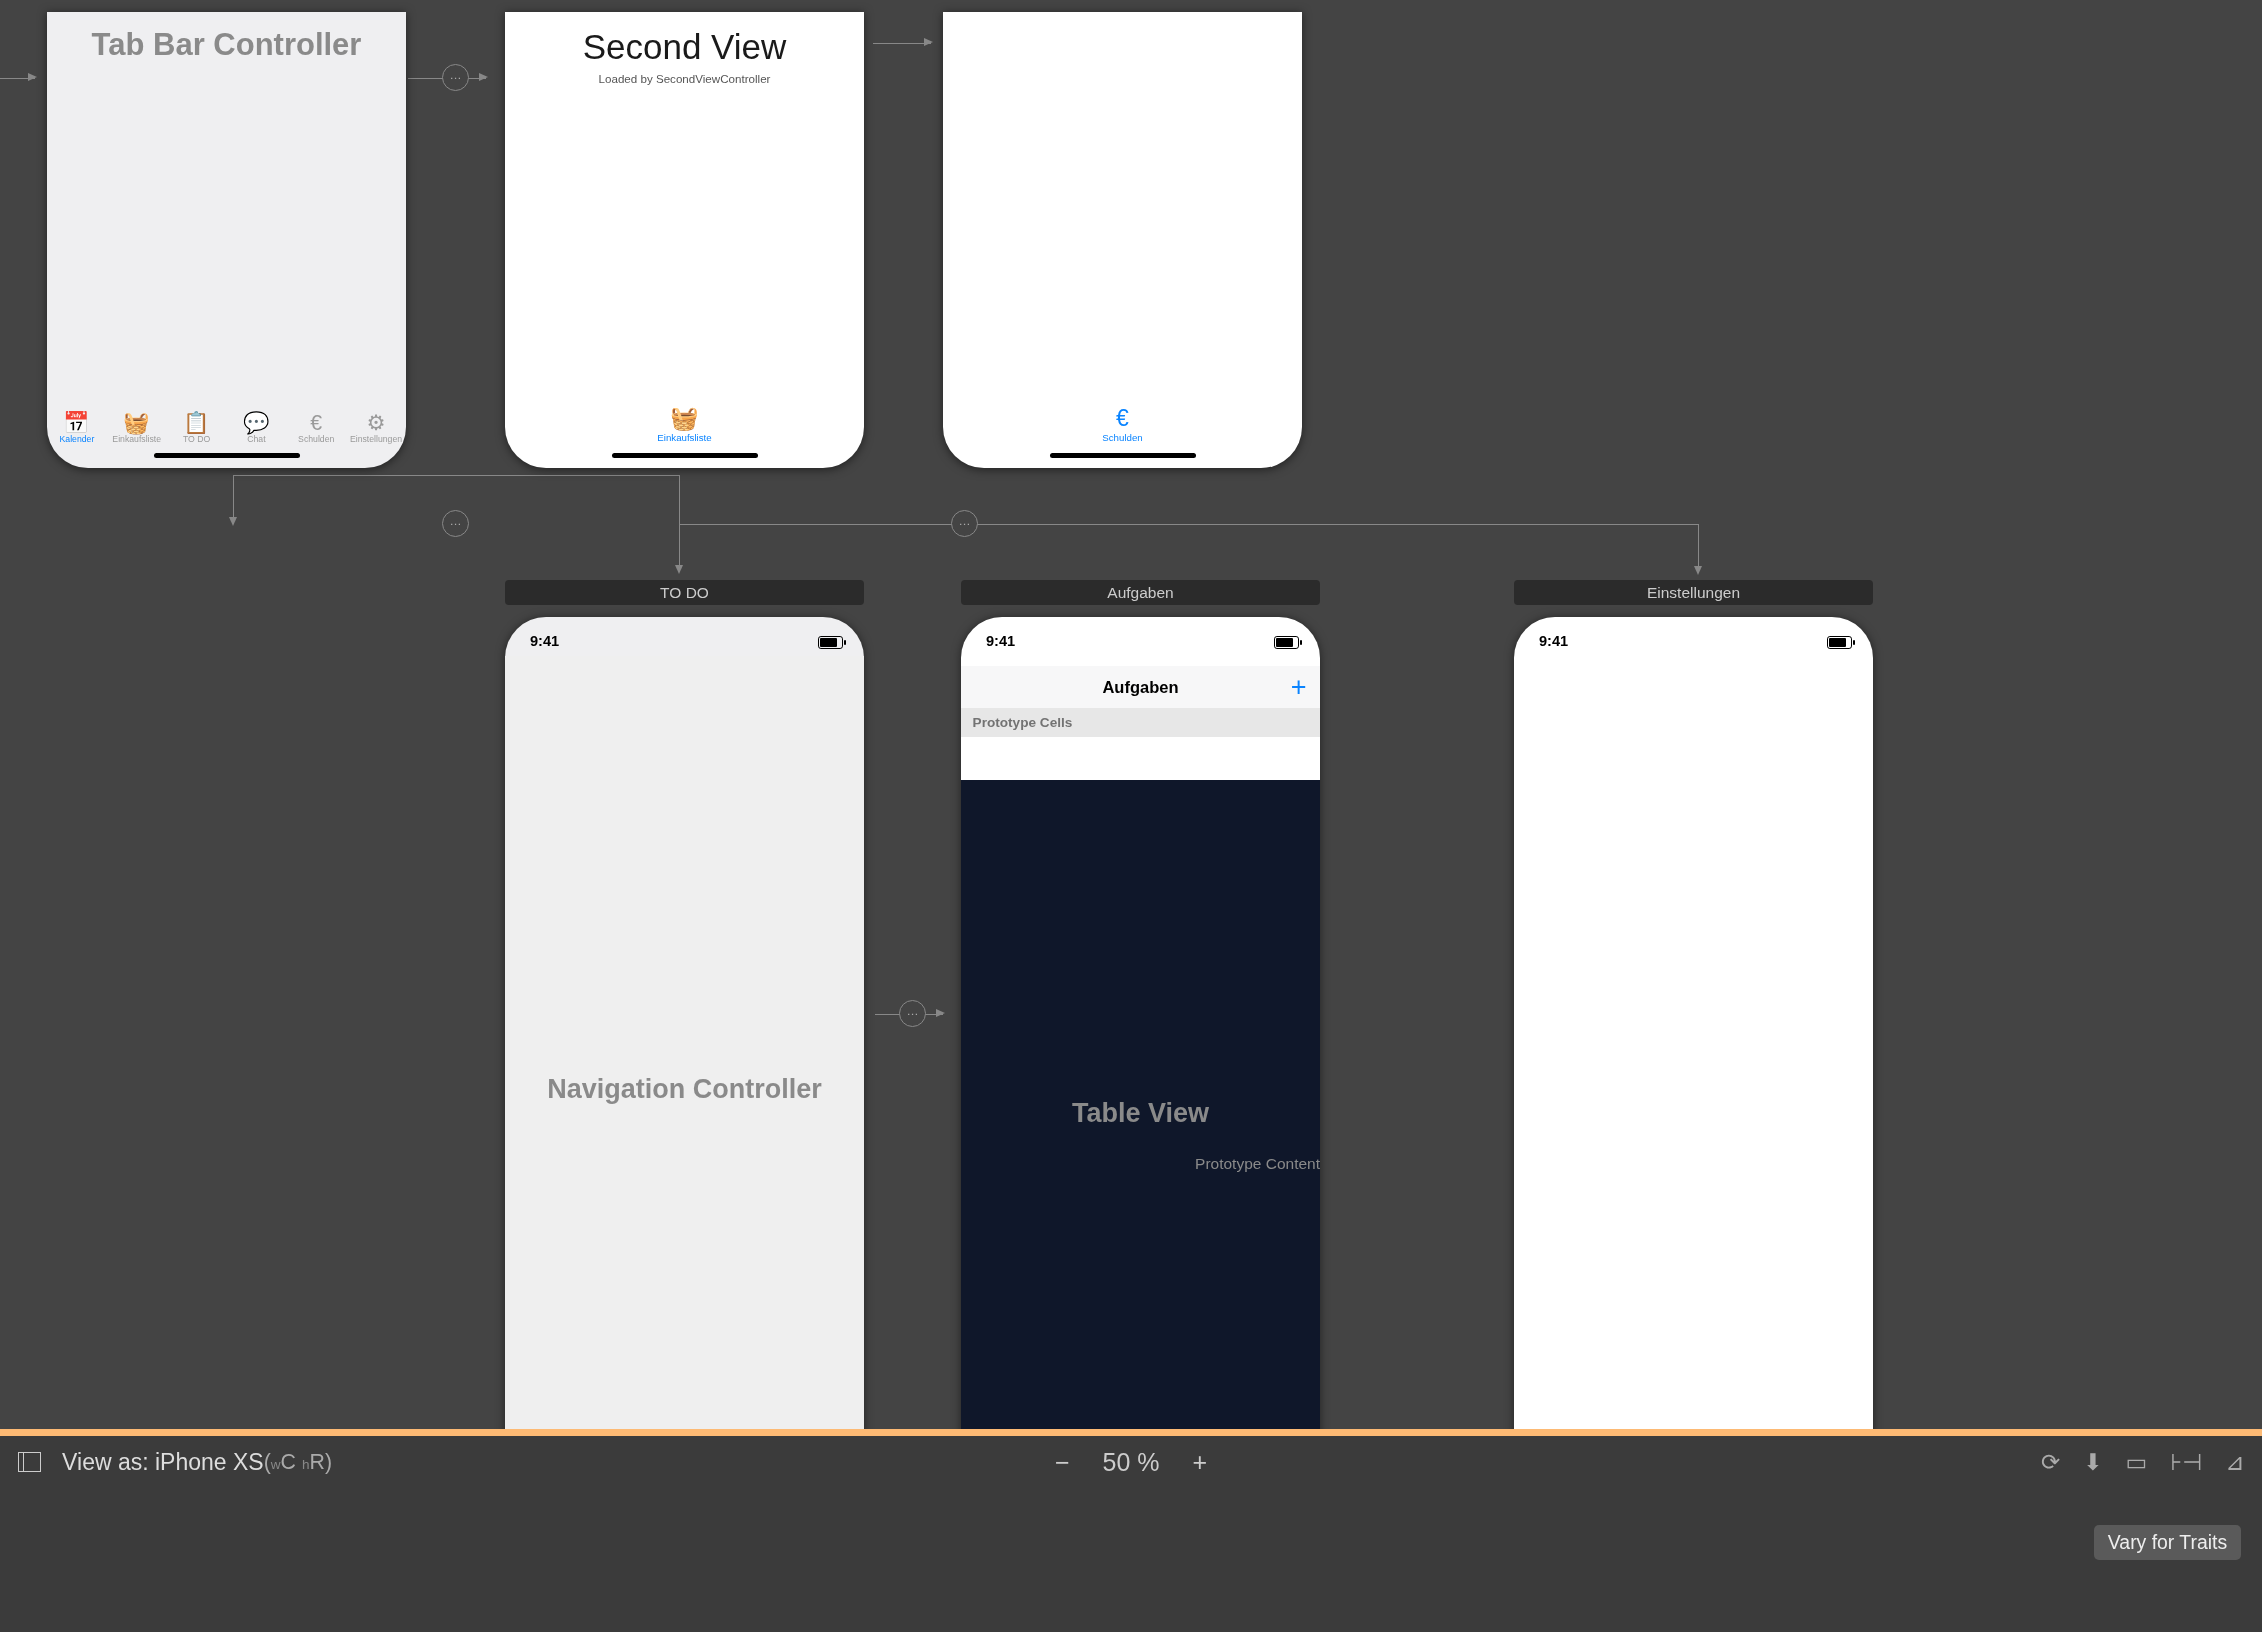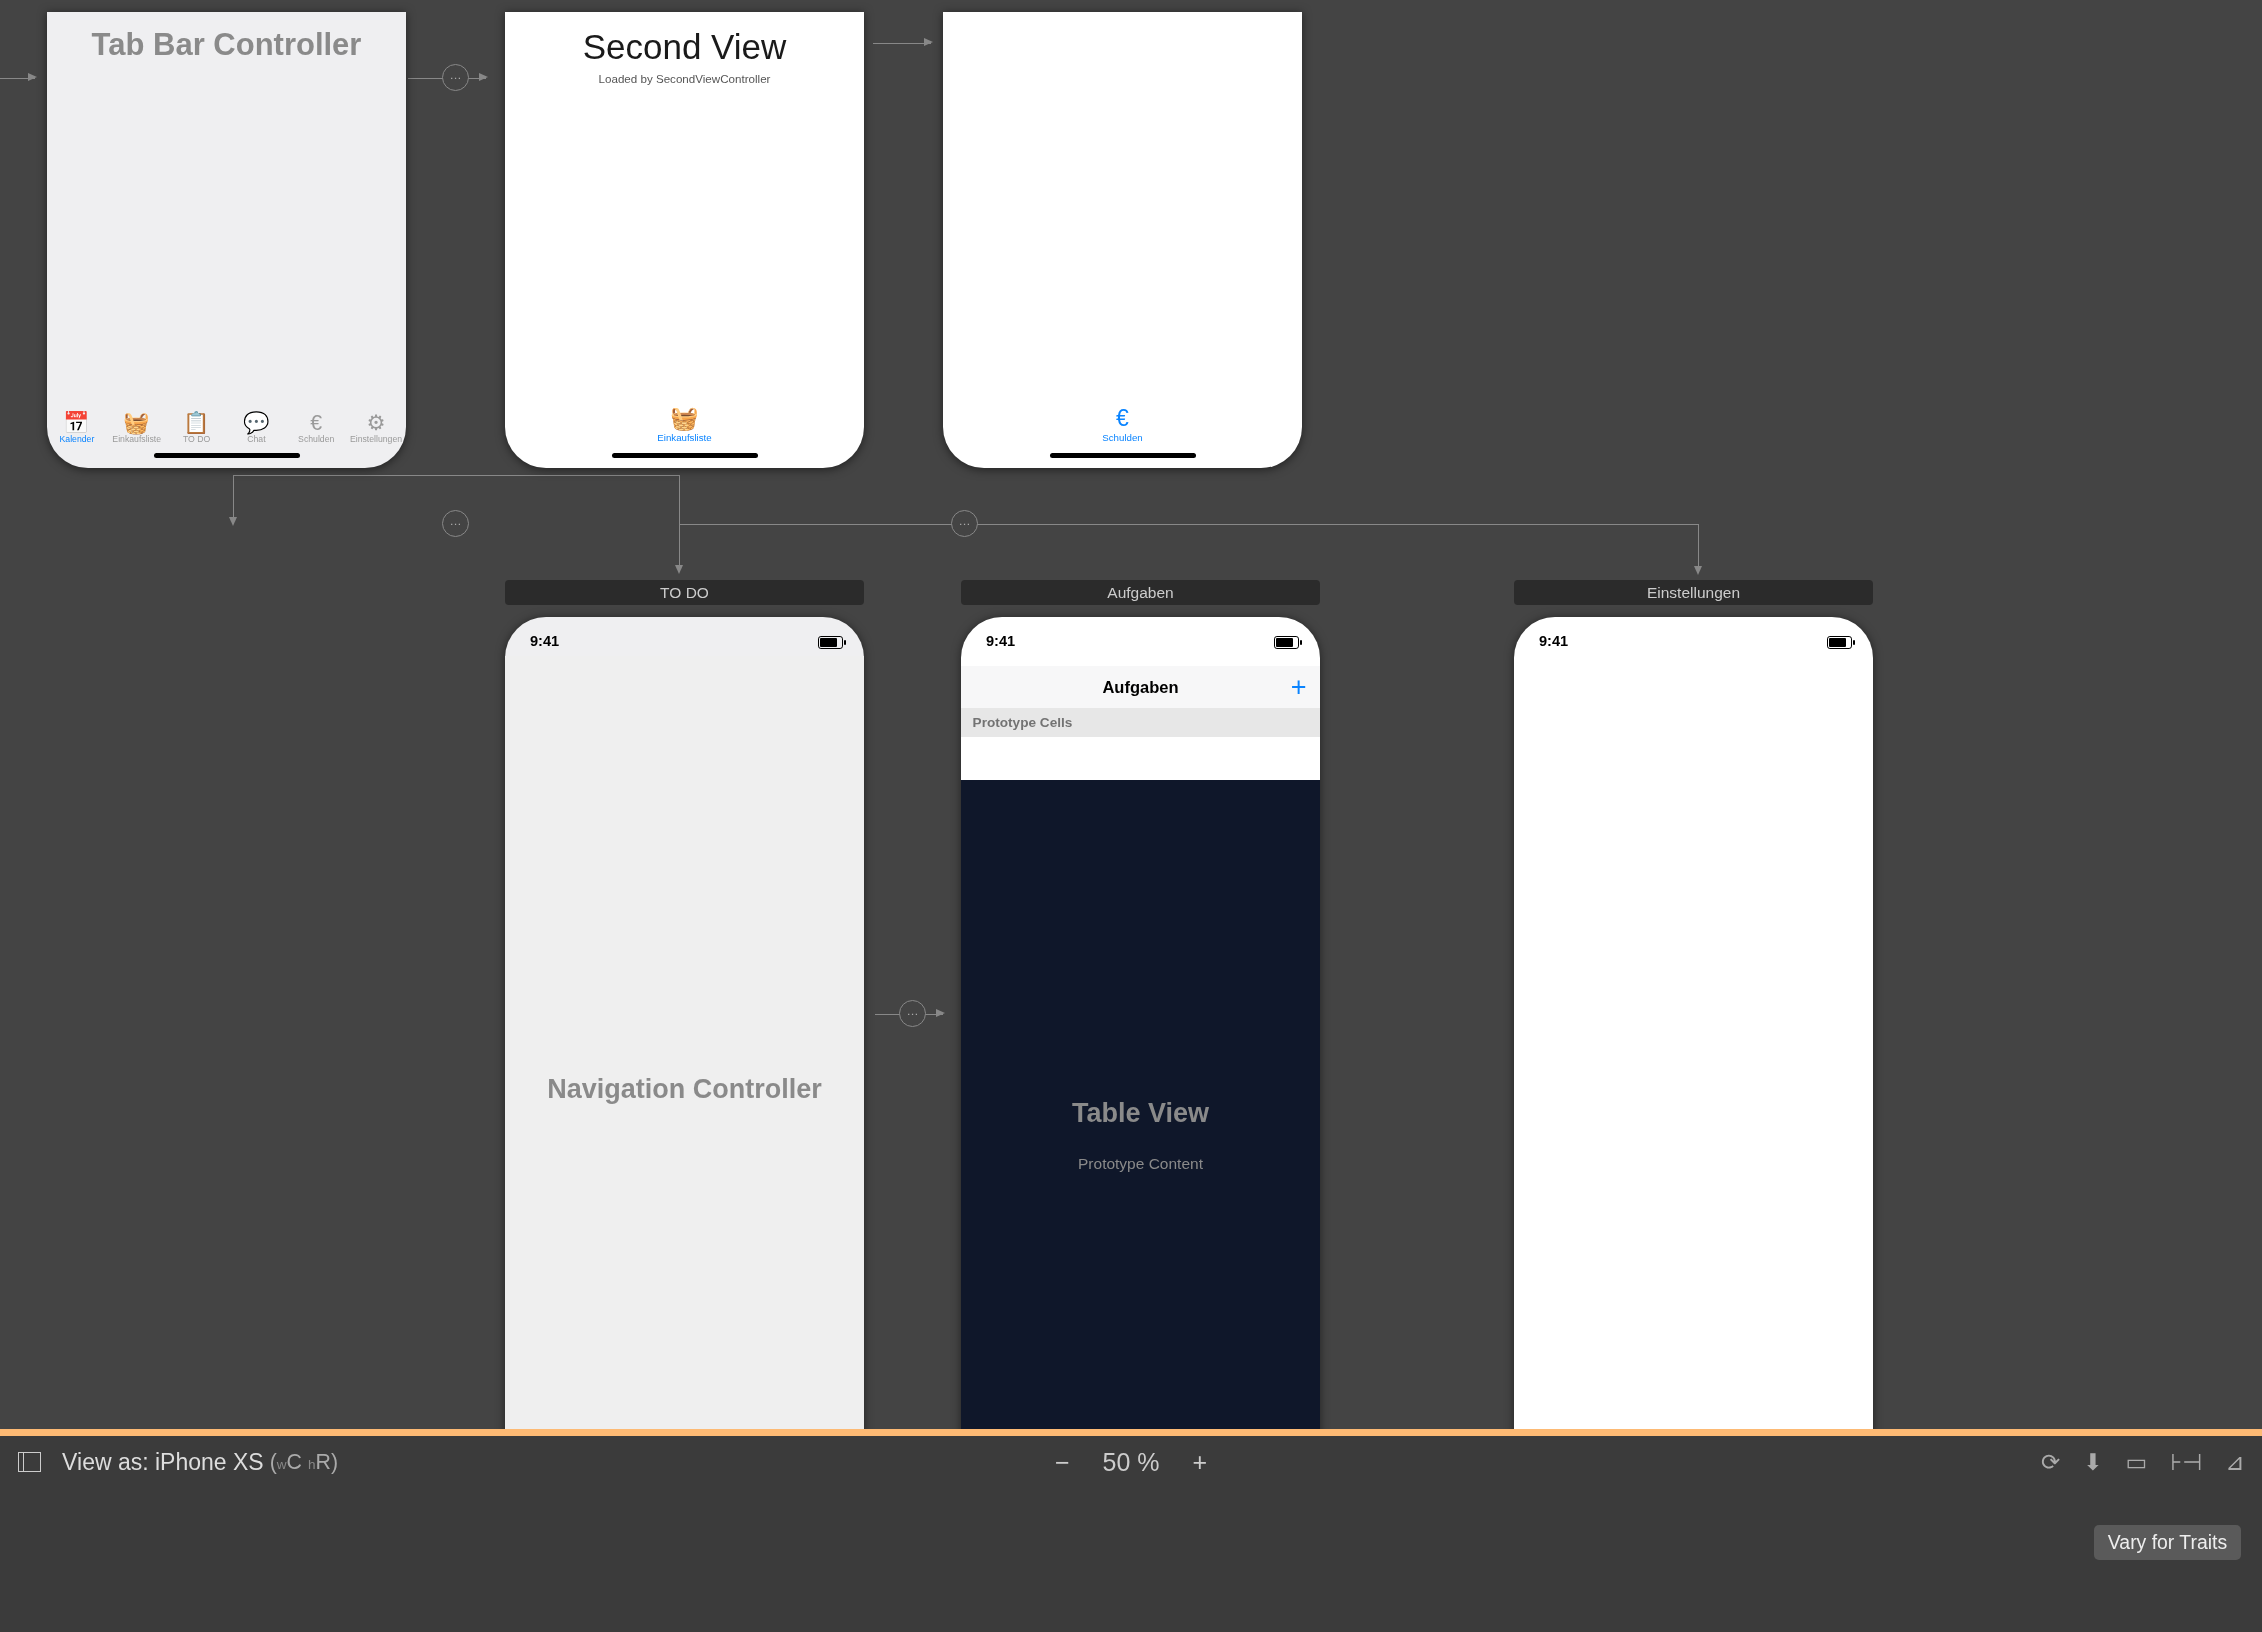--- a/index.html
+++ b/index.html
@@ -10,21 +10,21 @@
 .scene-title{position:absolute;height:25px;line-height:25px;background:#2b2b2b;color:#ccc;font-size:15.5px;text-align:center;border-radius:3.9px}
 .phone .home{position:absolute;bottom:9.7px;left:50%;transform:translateX(-50%);width:146px;height:4.9px;background:#000;border-radius:2.9px}
 .phone .tabbar{position:absolute;bottom:19.4px;left:0;right:0;height:62px;display:flex;justify-content:space-around;align-items:flex-end;padding-bottom:3.9px}
 .tabbar .titem{display:flex;flex-direction:column;align-items:center;width:58px;color:#9a9a9a;font-size:8.7px}
 .tabbar .titem.sel{color:#0a84ff}
 .tabbar .ticon{font-size:21.3px;line-height:1}
 .big-label{position:absolute;top:15.5px;left:0;right:0;text-align:center;color:#8a8a8a;font-size:31px;font-weight:600}
 .big-label.dark{color:#1a1a1a;font-weight:400;font-size:35px}
 .sub-label{position:absolute;top:60px;left:0;right:0;text-align:center;color:#555;font-size:11.6px}
 .center-label{position:absolute;top:46%;left:0;right:0;text-align:center;color:#8a8a8a;font-size:27px;font-weight:600}
-.center-sub{position:absolute;top:52%;left:0;right:0;text-align:center;color:#8a8a8a;font-size:15.5px}
+.center-sub{position:absolute;top:52%;left:0;right:0;text-align:right;color:#8a8a8a;font-size:15.5px}
 .status{position:absolute;top:15.5px;left:25px;font-size:14.6px;font-weight:600;color:#000}
 .battery{position:absolute;top:19.4px;right:21.3px;width:23px;height:10.7px;border:1.5px solid #000;border-radius:2.9px}
 .battery::after{content:"";position:absolute;right:-3.9px;top:2.9px;width:1.9px;height:4.9px;background:#000;border-radius:1px}
 .battery .fill{position:absolute;left:1px;top:1px;bottom:1px;width:17.5px;background:#000;border-radius:1px}
 .navbar{position:absolute;top:49px;left:0;right:0;height:43px;background:#f7f7f8;border-bottom:1px solid #d0d0d0;display:flex;align-items:center;justify-content:center}
 .nav-title{color:#000;font-size:16.5px;font-weight:600}
 .nav-add{position:absolute;right:13.6px;color:#0a84ff;font-size:27px;font-weight:300;line-height:1}
 .proto-header{position:absolute;top:91px;left:0;right:0;height:29px;line-height:29px;background:#e7e7e7;color:#737373;font-weight:700;font-size:13.6px;padding-left:11.6px}
 .proto-cell{position:absolute;top:120px;left:0;right:0;height:43px;background:#fff;border-bottom:1px solid #e0e0e0}
 .table-gray{position:absolute;top:163px;left:0;right:0;bottom:87px;background:#0f172a}
@@ -34,21 +34,21 @@
 .single-center-icon.nolabel .ticon{font-size:21.3px}
 .arrow{position:absolute;border-top:1.9px solid #888}
 .arrow::after{content:"";position:absolute;right:-1.9px;top:-5.8px;border-left:9.7px solid #888;border-top:4.9px solid transparent;border-bottom:4.9px solid transparent}
 .varrow{position:absolute;border-left:1.9px solid #888}
 .varrow::after{content:"";position:absolute;bottom:-1.9px;left:-4.9px;border-top:9.7px solid #888;border-left:4.9px solid transparent;border-right:4.9px solid transparent}
 .segue-circ{position:absolute;width:25px;height:25px;border:1.9px solid #888;border-radius:50%;background:#444;display:flex;align-items:center;justify-content:center;color:#aaa;font-size:11.6px}
 .bottombar{position:absolute;left:0;right:0;bottom:0;height:196px;background:#3b3b3b;border-top:7px solid #fdba74}
 .viewasrow{height:52px;display:flex;align-items:center;padding:0 17.5px;color:#ddd;font-size:23px}
 .viewasrow .panel-icon{width:21.3px;height:17.5px;border:1.9px solid #ccc;margin-right:21.3px;position:relative}
 .viewasrow .panel-icon::before{content:"";position:absolute;left:4.9px;top:0;bottom:0;border-left:1.9px solid #ccc}
-.viewasrow .sizeclass{color:#aaa;font-size:21.3px;margin-left:6px}
+.viewasrow .sizeclass{color:#aaa;font-size:21.3px;margin-left:0}
 .viewasrow .sizeclass .s{font-size:13.6px;color:#888}
 .zoomgrp{position:absolute;left:50%;transform:translateX(-50%);display:flex;align-items:center;gap:33px;font-size:25px;color:#ccc}
 .right-icons{position:absolute;right:17.5px;display:flex;gap:23px;align-items:center;color:#aaa;font-size:23px}
 .devices{height:116px;display:flex;align-items:flex-end;padding:0 9.7px 0 9.7px;position:relative}
 .dev{border:1.9px solid #999;border-radius:5.8px;margin:0 5.8px;position:relative}
 .dev.sel{border-color:#0a84ff}
 .dev.ipad-l{width:66px;height:52px}
 .dev.ipad-m{width:56px;height:49px}
 .dev.ipad-s{width:49px;height:45px}
 .dev.ph1{width:21.3px;height:47px;border-radius:4.9px}

